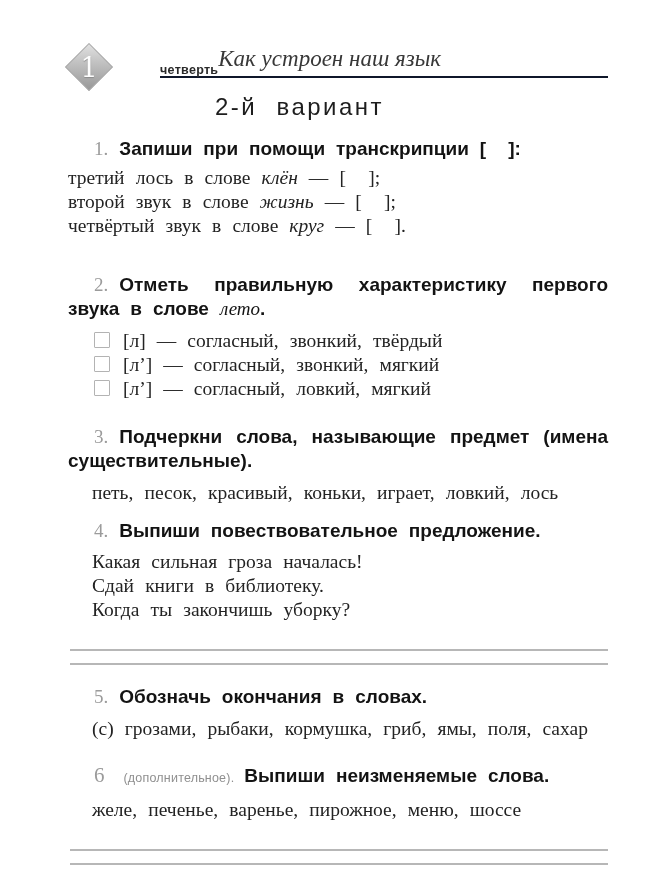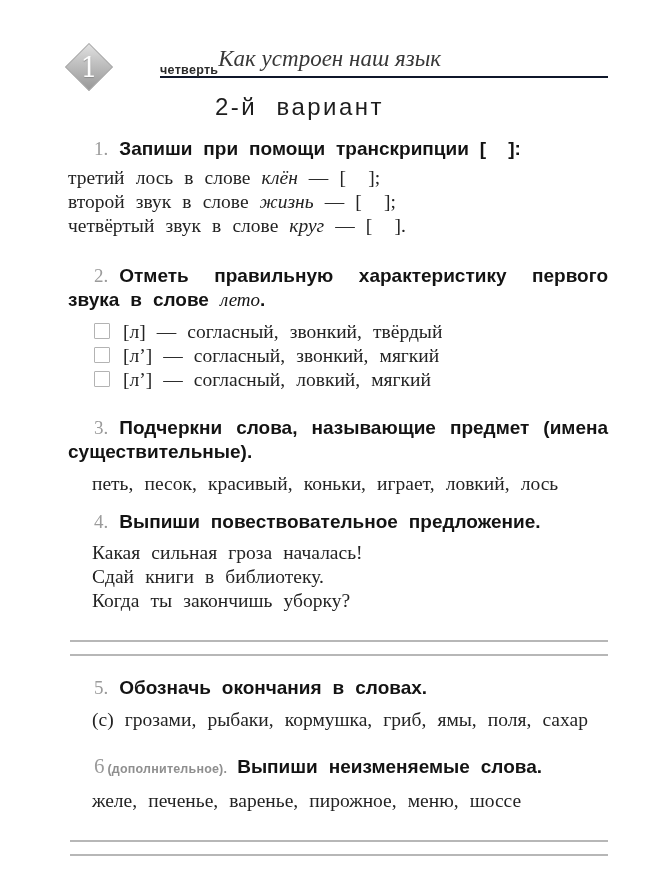--- a/index.html
+++ b/index.html
@@ -56,35 +56,35 @@
   .task-heading{
     font-size:19px;line-height:24px;font-weight:bold;color:#131313;
     text-indent:26px;text-align:justify;text-align-last:left;
     word-spacing:.30em;margin:0;
   }
   .task-num{
     font-family:"Liberation Serif",serif;font-weight:normal;
     color:#9b9b9b;margin-right:11px;
   }
   .num-note{
-    font-family:"Liberation Sans",sans-serif;font-weight:bold;
-    font-size:12.5px;color:#8f8f8f;margin-right:10px;letter-spacing:.2px;
+    font-family:"Liberation Sans",sans-serif;font-weight:normal;
+    font-size:12.5px;color:#8f8f8f;margin-right:10px;letter-spacing:.2px;margin-left:16px;
   }
   .body-par{
     font-family:"Liberation Serif",serif;font-size:19.5px;line-height:24px;
     color:#232323;word-spacing:.32em;margin:0;
     text-align:justify;text-align-last:left;
   }
   .indent{text-indent:24px;}
   .w-italic{font-style:italic;margin-right:11px;}
   .gap-r{margin-right:11px;}
 
   .mt-h1{margin-top:16px;}
   .mt-items{margin-top:5px;}
-  .mt-h2{margin-top:26px;}
+  .mt-h2{margin-top:35px;}
   .mt-opts{margin-top:8px;}
   .mt-h3{margin-top:24px;}
   .mt-words{margin-top:8px;}
   .mt-h4{margin-top:14px;}
   .mt-sent{margin-top:7px;}
   .mt-h5{margin-top:20px;}
   .mt-h6{margin-top:22px;}
 
   .opt{padding-left:26px;}
   .checkbox{

